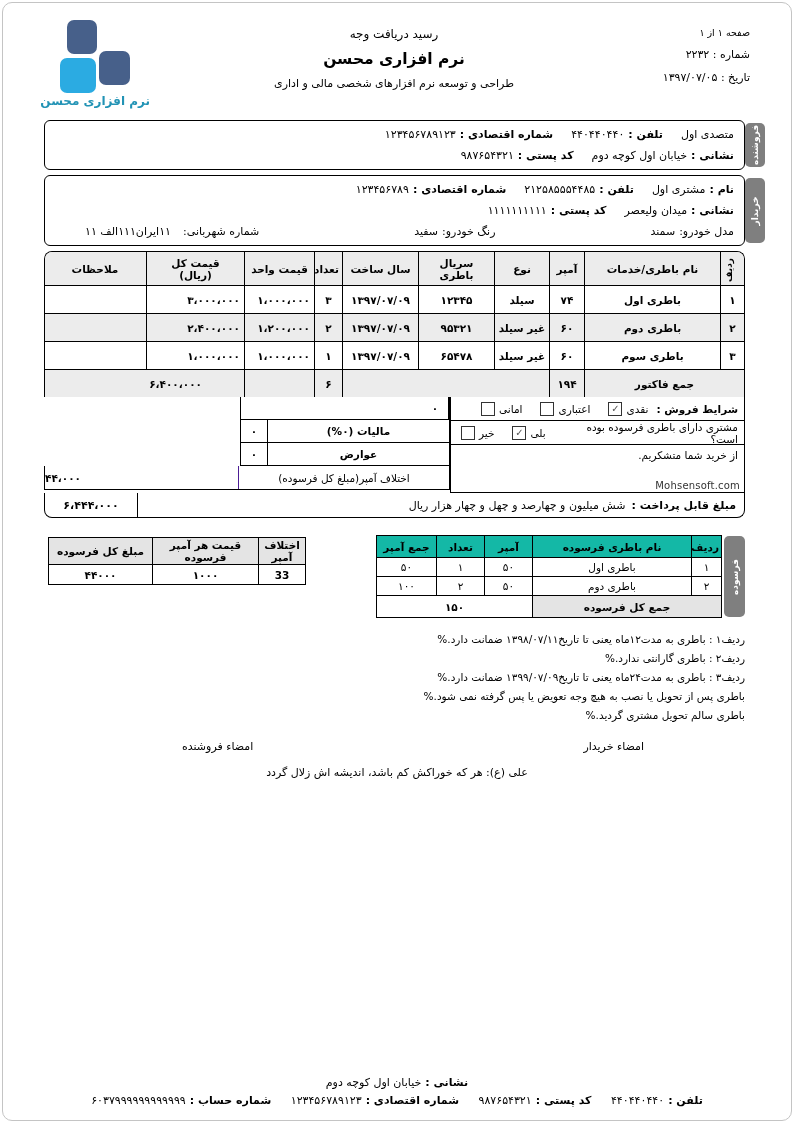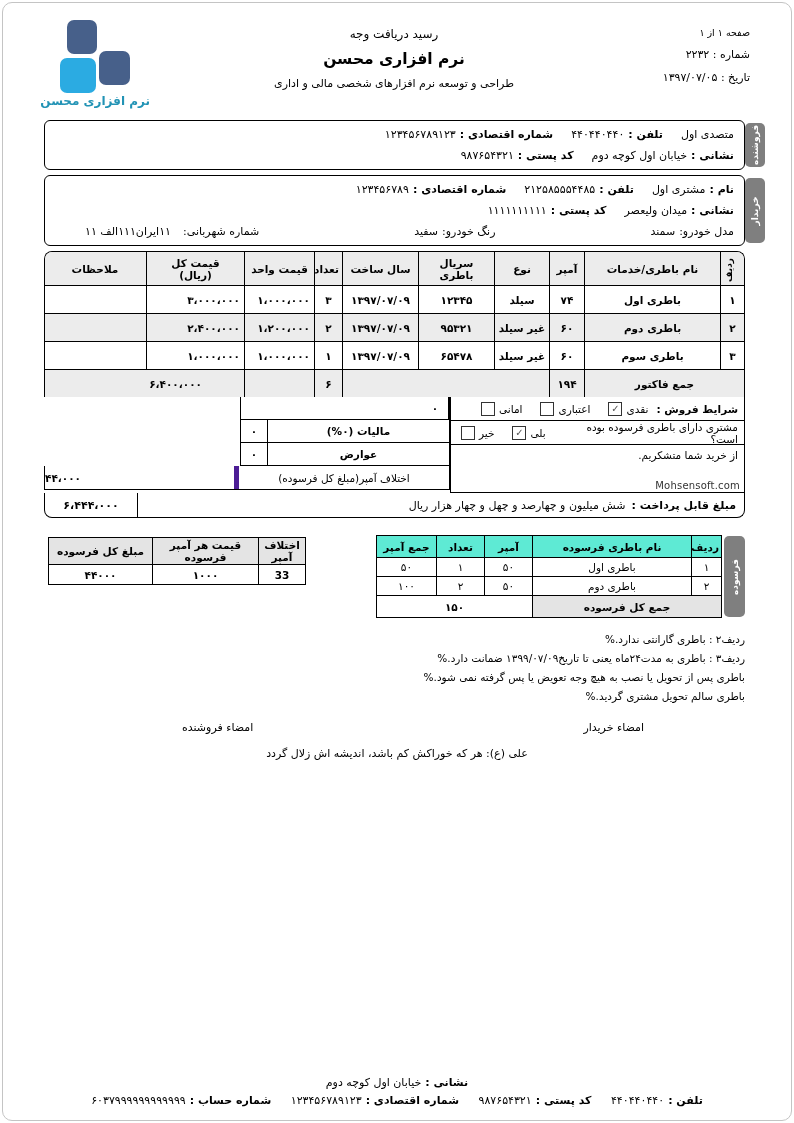--- a/index.html
+++ b/index.html
@@ -54,38 +54,38 @@
   .cb{display:inline-block;width:12px;height:12px;border:1px solid #333;margin:0 4px;font-size:10px;line-height:11px;
       text-align:center;color:#555;vertical-align:-2px;background:#fff;}
   .gap8{margin-right:8px;} .gap14{margin-right:14px;}
   .t-left{flex:1;display:flex;flex-direction:column;align-items:flex-start;}
   .mini{width:210px;box-sizing:border-box;align-self:flex-start;}
   .m-row{display:flex;height:22px;border:1px solid #000;border-top:none;box-sizing:content-box;align-items:stretch;font-size:10.5px;}
   .m-lbl{flex:1;display:flex;align-items:center;justify-content:center;font-weight:bold;}
   .m-val{width:26px;display:flex;align-items:center;justify-content:center;border-right:1px solid #000;font-weight:bold;}
   .diff-row{display:flex;width:100%;box-sizing:border-box;height:24px;border:1px solid #000;border-top:none;align-items:stretch;font-size:10.5px;}
   .diff-lbl{width:210px;display:flex;align-items:center;justify-content:center;}
-  .diff-val{flex:1;border-right:5px solid #4c1d95;display:flex;align-items:center;justify-content:flex-end;
+  .diff-val{flex:1;border-right:1px solid #4c1d95;display:flex;align-items:center;justify-content:flex-end;
             padding-left:0;padding-right:40px;font-weight:bold;box-sizing:border-box;}
   .pay{display:flex;height:24px;border:1px solid #000;border-top:none;border-radius:0 0 8px 8px;align-items:stretch;font-size:11px;}
   .pay-label{flex:1;display:flex;align-items:center;padding-right:8px;gap:6px;}
   .pay-amount{width:92px;border-right:1px solid #000;display:flex;align-items:center;justify-content:center;font-weight:bold;}
   .items-wrap{border-radius:8px 8px 0 0;overflow:hidden;border-top:1px solid #000;border-right:1px solid #000;border-left:1px solid #000;}
   .items-wrap table.items{margin:-1px;width:calc(100% + 2px);}
 
   .wm{position:absolute;top:480px;right:54px;font-size:10px;color:#333;direction:ltr;letter-spacing:.2px;}
 
   
   .worn{position:relative;margin:17px 49px 0 44px;height:86px;}
   .worn-tab{position:absolute;right:0;top:1px;height:81px;width:21px;background:#7f7f7f;border-radius:5px;
             display:flex;align-items:center;justify-content:center;}
   .worn-tab>span{transform:rotate(-90deg);white-space:nowrap;color:#fff;font-size:9px;font-weight:bold;letter-spacing:.5px;}
   table.worn-t{position:absolute;right:23px;top:0;border-collapse:collapse;table-layout:fixed;width:345px;font-size:10.5px;}
   table.worn-t th,table.worn-t td{border:1px solid #000;text-align:center;padding:1px 2px;overflow:hidden;}
-  table.worn-t thead th{background:#5eead4;height:19px;}
+  table.worn-t thead th{background:#14b8a6;height:19px;}
   table.worn-t tbody td{height:16px;}
   table.worn-t .wt-label{background:#e4e4e4;font-weight:bold;height:19px;}
   table.worn-t .wt-total{font-weight:bold;}
   table.calc-t{position:absolute;left:4px;top:2px;border-collapse:collapse;table-layout:fixed;width:257px;font-size:10.5px;}
   table.calc-t th,table.calc-t td{border:1px solid #000;text-align:center;padding:1px 2px;overflow:hidden;}
   table.calc-t thead th{background:#e4e4e4;height:18px;}
   table.calc-t tbody td{height:17px;font-weight:bold;}
 
   .notes{margin:9px 49px 0 44px;font-size:10.5px;text-align:right;}
   .notes .note{line-height:19px;white-space:nowrap;}
@@ -360,20 +360,21 @@
         <tr>
           <td>33</td>
           <td>۱۰۰۰</td>
           <td>۴۴۰۰۰</td>
         </tr>
       </tbody>
     </table>
   </div>
 
   <div class="notes">
+    <div class="note">ردیف۱ : باطری به مدت۱۲ماه یعنی تا تاریخ۱۳۹۸/۰۷/۱۱ ضمانت دارد.%</div>
     <div class="note">ردیف۲ : باطری گارانتی ندارد.%</div>
     <div class="note">ردیف۳ : باطری به مدت۲۴ماه یعنی تا تاریخ۱۳۹۹/۰۷/۰۹ ضمانت دارد.%</div>
     <div class="note">باطری پس از تحویل یا نصب به هیچ وجه تعویض یا پس گرفته نمی شود.%</div>
     <div class="note">باطری سالم تحویل مشتری گردید.%</div>
   </div>
 
   <div class="sigs">
     <span>امضاء خریدار</span>
     <span>امضاء فروشنده</span>
   </div>

